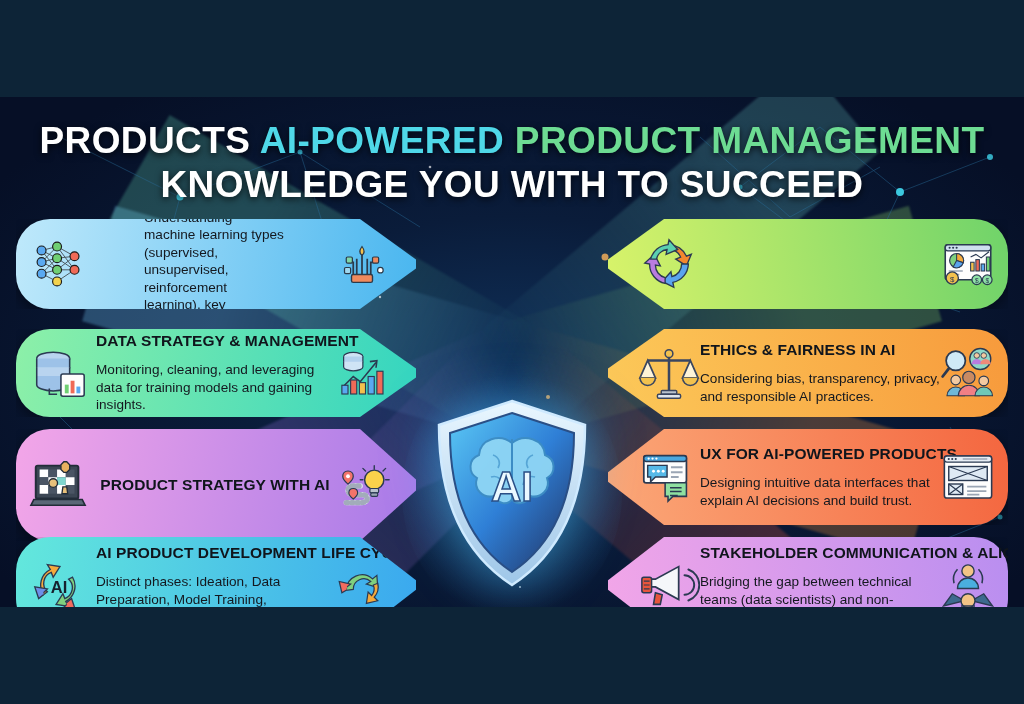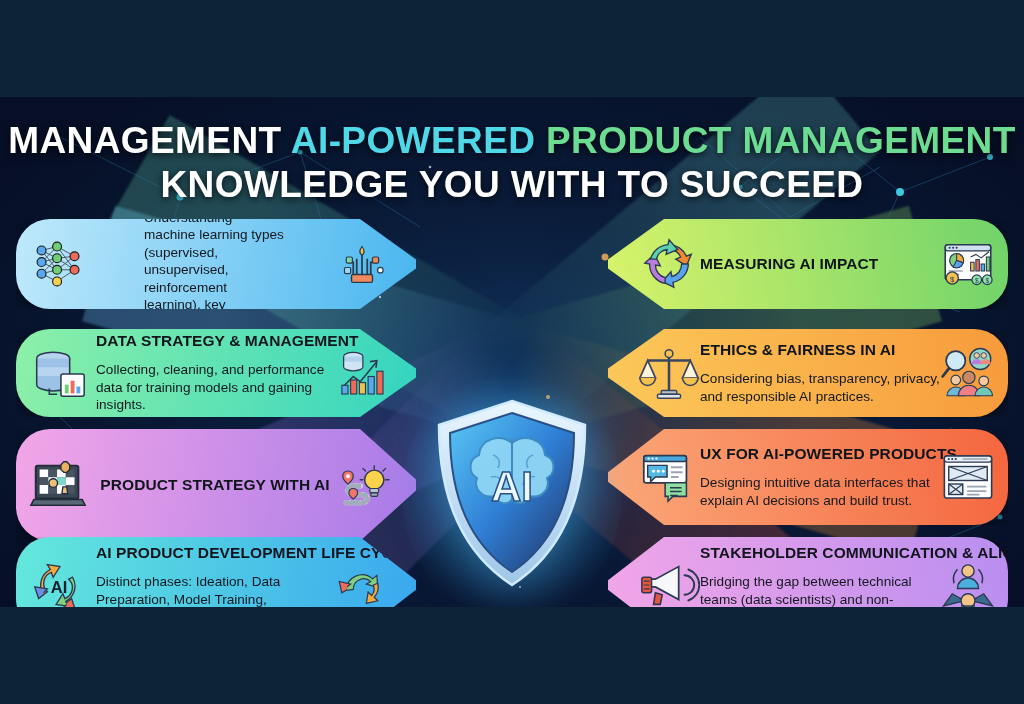--- a/index.html
+++ b/index.html
@@ -145,21 +145,21 @@
         <circle cx="520" cy="490" r="1.1"></circle>
           <circle cx="90" cy="170" r="1.2"></circle>
       </g>
       <g fill="#ffb55a" opacity="0.8">
         <circle cx="605" cy="160" r="3.5"></circle>
           <circle cx="548" cy="300" r="2"></circle>
       </g>
     </svg>
 
     <div class="title-wrap">
-      <div class="title-line"><span class="t-white">MANAGEMENT </span><span class="t-cyan">AI-POWERED </span><span class="t-green">PRODUCT MANAGEMENT</span></div>
+      <div class="title-line"><span class="t-white">PRODUCTS </span><span class="t-cyan">AI-POWERED </span><span class="t-green">PRODUCT MANAGEMENT</span></div>
       <div class="title-line t-white">KNOWLEDGE YOU WITH TO SUCCEED</div>
     </div>
 
     <div class="halo"></div>
 
     <div class="card left" id="L0" style="left: 16px; top: 122px; width: 400px; height: 90px; background: linear-gradient(100deg, rgb(191, 233, 251) 0%, rgb(73, 182, 239) 100%); gap: 48px;">
       <div class="ico">
         <svg viewBox="0 0 64 64">
           <g stroke="#2b2b2b" stroke-width="1" opacity=".75">
             <path d="M14 18 L30 14 M14 18 L30 26 M14 18 L30 38 M14 30 L30 14 M14 30 L30 26 M14 30 L30 38 M14 42 L30 26 M14 42 L30 38 M14 42 L30 50
@@ -208,21 +208,21 @@
           </g>
           <rect x="34" y="33" width="24" height="23" rx="2" fill="#fdfdfd" stroke="#2b3a52" stroke-width="1.6"></rect>
           <rect x="38" y="44" width="4" height="9" fill="#6fcf73"></rect>
           <rect x="44" y="40" width="4" height="13" fill="#ef6a57"></rect>
           <rect x="50" y="46" width="4" height="7" fill="#5aa9f0"></rect>
           <path d="M22 48 l0 6 l8 0" fill="none" stroke="#2b3a52" stroke-width="1.6"></path>
         </svg>
       </div>
       <div class="texts">
         <div class="c-title">DATA STRATEGY &amp; MANAGEMENT</div>
-        <div class="c-body">Collecting, cleaning, and performance data for training models and gaining insights.</div>
+        <div class="c-body">Monitoring, cleaning, and leveraging data for training models and gaining insights.</div>
       </div>
       <div class="ico sm">
         <svg viewBox="0 0 64 64">
           <g stroke="#2b3a52" stroke-width="1.4">
             <ellipse cx="22" cy="13" rx="11" ry="4.5" fill="#cfe4f5"></ellipse>
             <path d="M11 13 v6 a11 4.5 0 0 0 22 0 v-6" fill="#b3d2ee"></path>
             <path d="M11 19 v6 a11 4.5 0 0 0 22 0 v-6" fill="#cfe4f5"></path>
           </g>
           <path d="M10 48 L22 36 L30 42 L48 20" fill="none" stroke="#2b3a52" stroke-width="1.8"></path>
           <path d="M41 19 L49 18 L48 26" fill="none" stroke="#2b3a52" stroke-width="1.8"></path>
@@ -307,21 +307,20 @@
     <div class="card right" id="R0" style="left: 608px; top: 122px; width: 400px; height: 90px; background: linear-gradient(260deg, rgb(111, 211, 106) 0%, rgb(217, 243, 106) 100%);">
       <div class="ico">
         <svg viewBox="0 0 64 64">
           <path d="M32 12 a20 20 0 0 1 18 12 l5 -2 l-5 12 l-11 -7 l5 -2 a13 13 0 0 0 -12 -8z" fill="#f4882e" stroke="#2b3a52" stroke-width="1.4"></path>
           <path d="M52 32 a20 20 0 0 1 -16 19 l1 5 l-12 -6 l9 -10 l1 5 a13 13 0 0 0 10 -13z" fill="#5aa4ef" stroke="#2b3a52" stroke-width="1.4"></path>
           <path d="M28 52 a20 20 0 0 1 -16 -20 l-5 -1 l10 -9 l6 12 l-5 -1 a13 13 0 0 0 10 13z" fill="#b97ce0" stroke="#2b3a52" stroke-width="1.4"></path>
           <path d="M13 27 a20 20 0 0 1 18 -15 l1 -5 l9 10 l-12 5 l1 -5 a13 13 0 0 0 -11 10z" fill="#5ad0b0" stroke="#2b3a52" stroke-width="1.4"></path>
         </svg>
       </div>
       <div class="texts">
-        <div class="c-title">MEASURING AI IMPACT</div>
       </div>
       <div class="ico sm">
         <svg viewBox="0 0 64 64">
           <rect x="6" y="10" width="52" height="40" rx="3" fill="#fdfdfd" stroke="#2b3a52" stroke-width="1.8"></rect>
           <rect x="6" y="10" width="52" height="7" rx="3" fill="#cfe0f0" stroke="#2b3a52" stroke-width="1.5"></rect>
           <g fill="#2b3a52">
               <circle cx="11" cy="13.5" r="1.2"></circle>
               <circle cx="15" cy="13.5" r="1.2"></circle>
               <circle cx="19" cy="13.5" r="1.2"></circle>
             </g>

